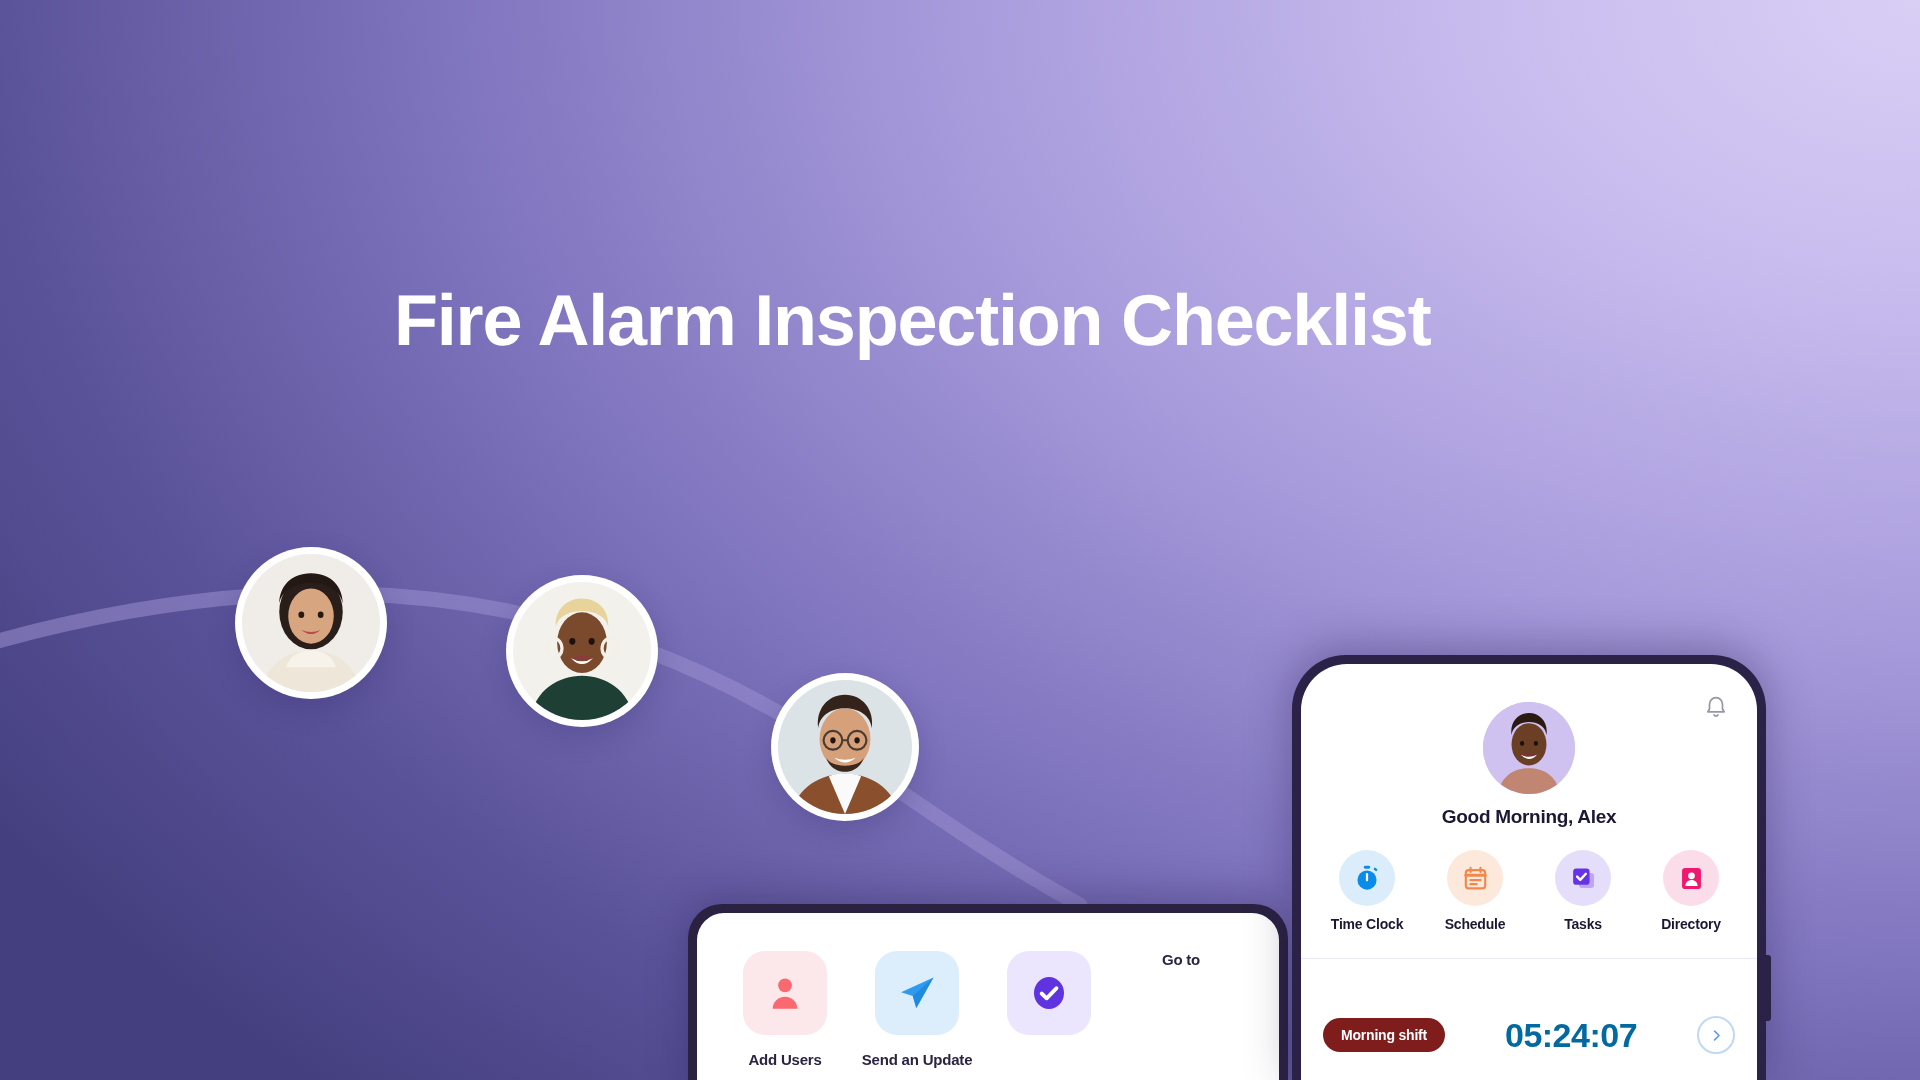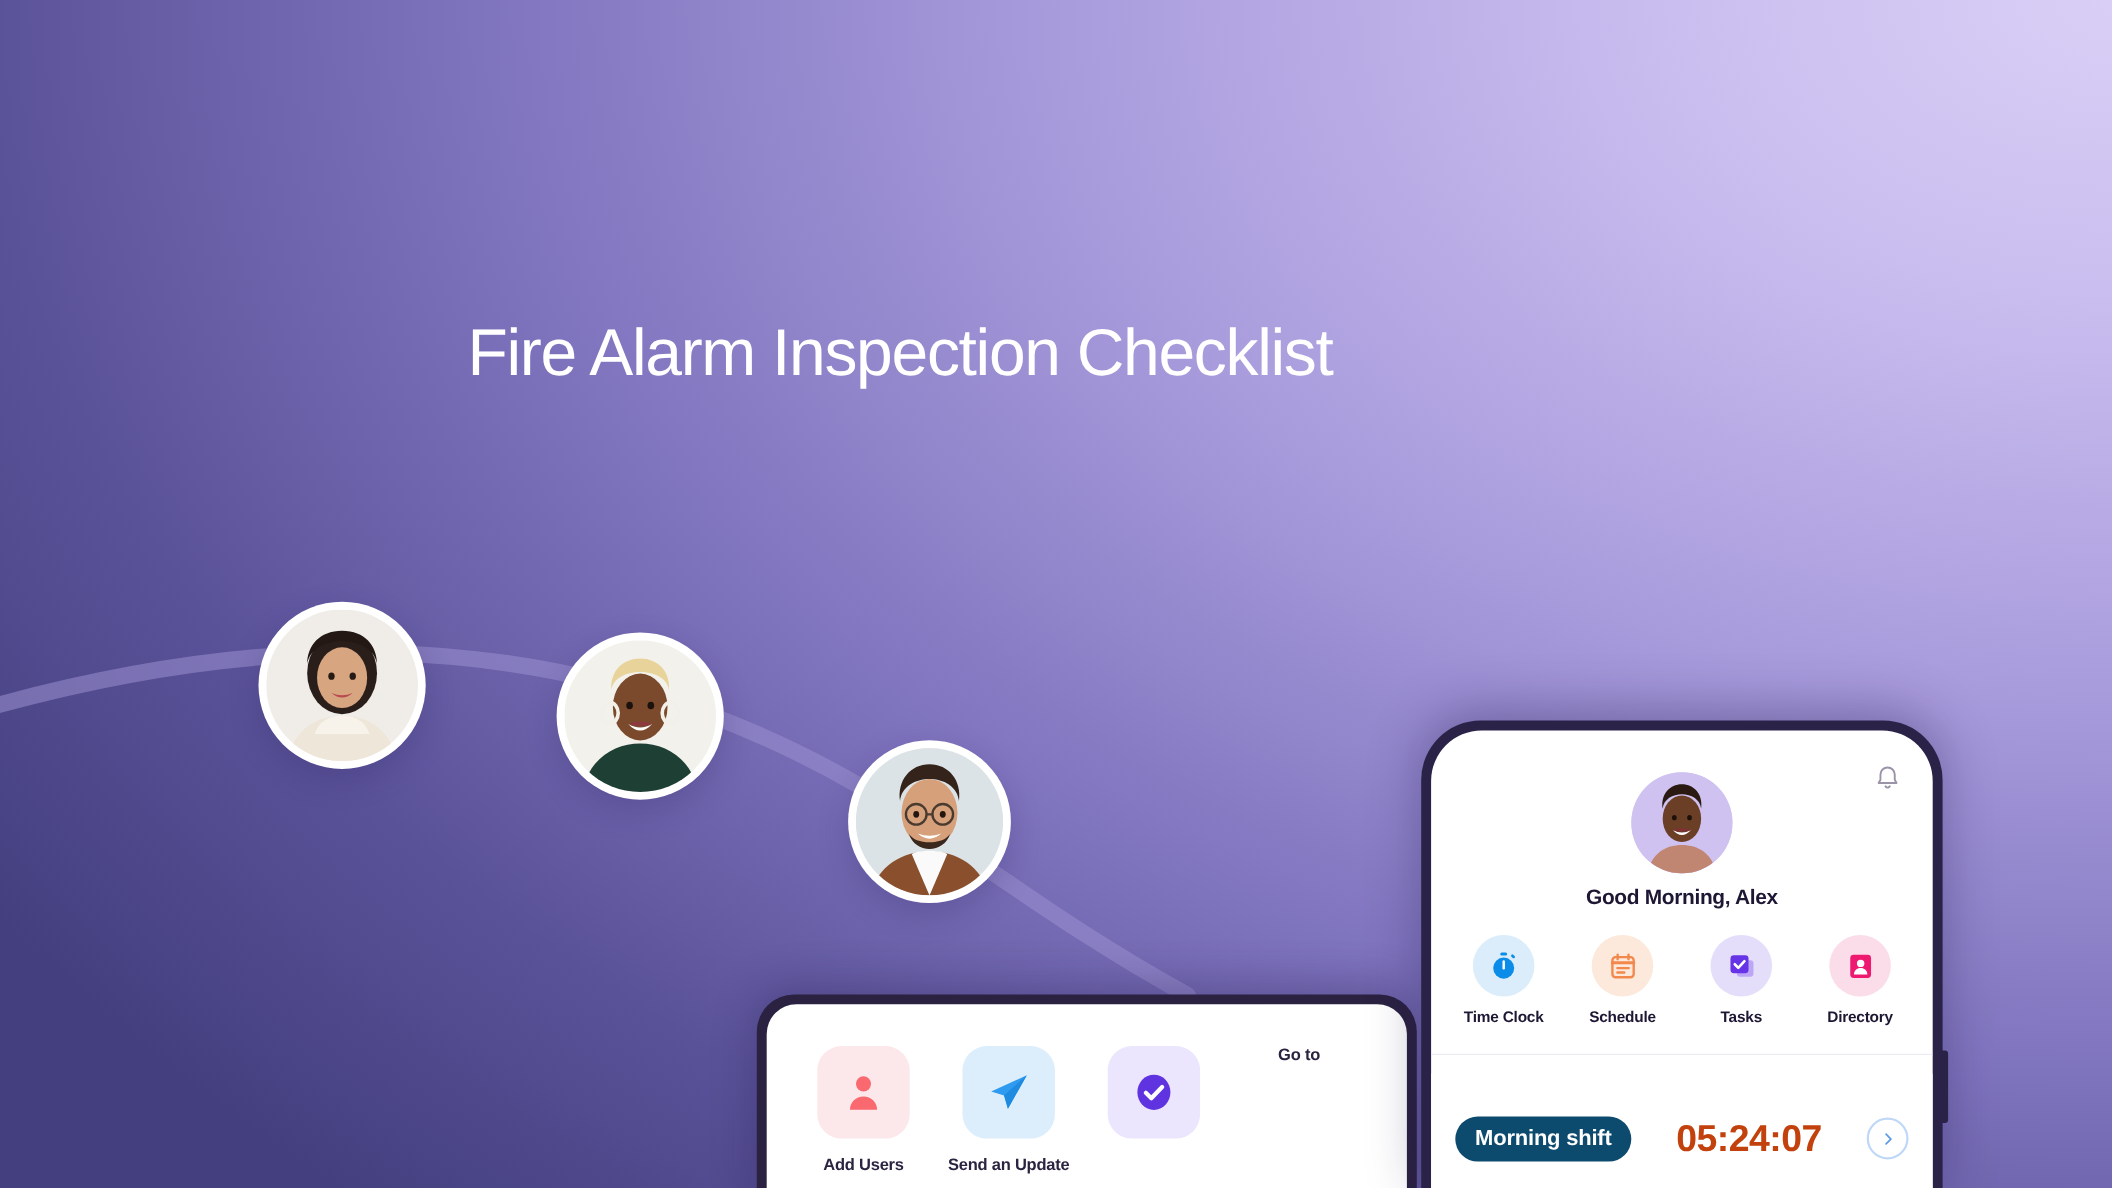--- a/index.html
+++ b/index.html
@@ -13,26 +13,25 @@
 
   
   #curve-layer { position:absolute; inset:0; width:1920px; height:1080px; pointer-events:none; }
 
   
   #hero-title {
     position:absolute;
     left:394px; top:258px;
     width:1120px;
     color:#FFFFFF;
-    font-size:60px;
+    font-size:72px;
     line-height:126px;
-    font-weight:normal;
+    font-weight:bold;
     letter-spacing:-1.2px;
     text-rendering:geometricPrecision;
-    margin-left:31px;
   }
 
   
   .avatar-ring {
     position:absolute;
     border-radius:50%;
     background:#FFFFFF;
     box-shadow:0 10px 28px rgba(40,30,90,.22);
     overflow:hidden;
   }
@@ -133,28 +132,28 @@
   #phone-divider { position:absolute; top:294px; left:0; right:0; height:1px; background:#ECEAF4; }
   #shift-card {
     position:absolute; top:312px; left:0; right:0;
     height:118px;
     background:#FFFFFF;
     display:flex; align-items:center;
     padding:0 22px;
     gap:14px;
   }
   #shift-badge {
-    background:#0c4a6e; color:#FFFFFF;
-    font-size:20px; font-weight:bold;
+    background:#7f1d1d; color:#FFFFFF;
+    font-size:14px; font-weight:bold;
     padding:9px 18px; border-radius:999px;
     letter-spacing:-.2px; white-space:nowrap;
   }
   #shift-timer {
     flex:1; text-align:center;
-    font-size:34px; font-weight:bold; color:#c2410c;
+    font-size:34px; font-weight:bold; color:#0369a1;
     letter-spacing:-.5px;
   }
   #shift-arrow {
     width:38px; height:38px; border-radius:50%;
     border:2px solid #BFD8F8;
     display:flex; align-items:center; justify-content:center;
     flex:0 0 38px;
   }
 </style>
 </head>

